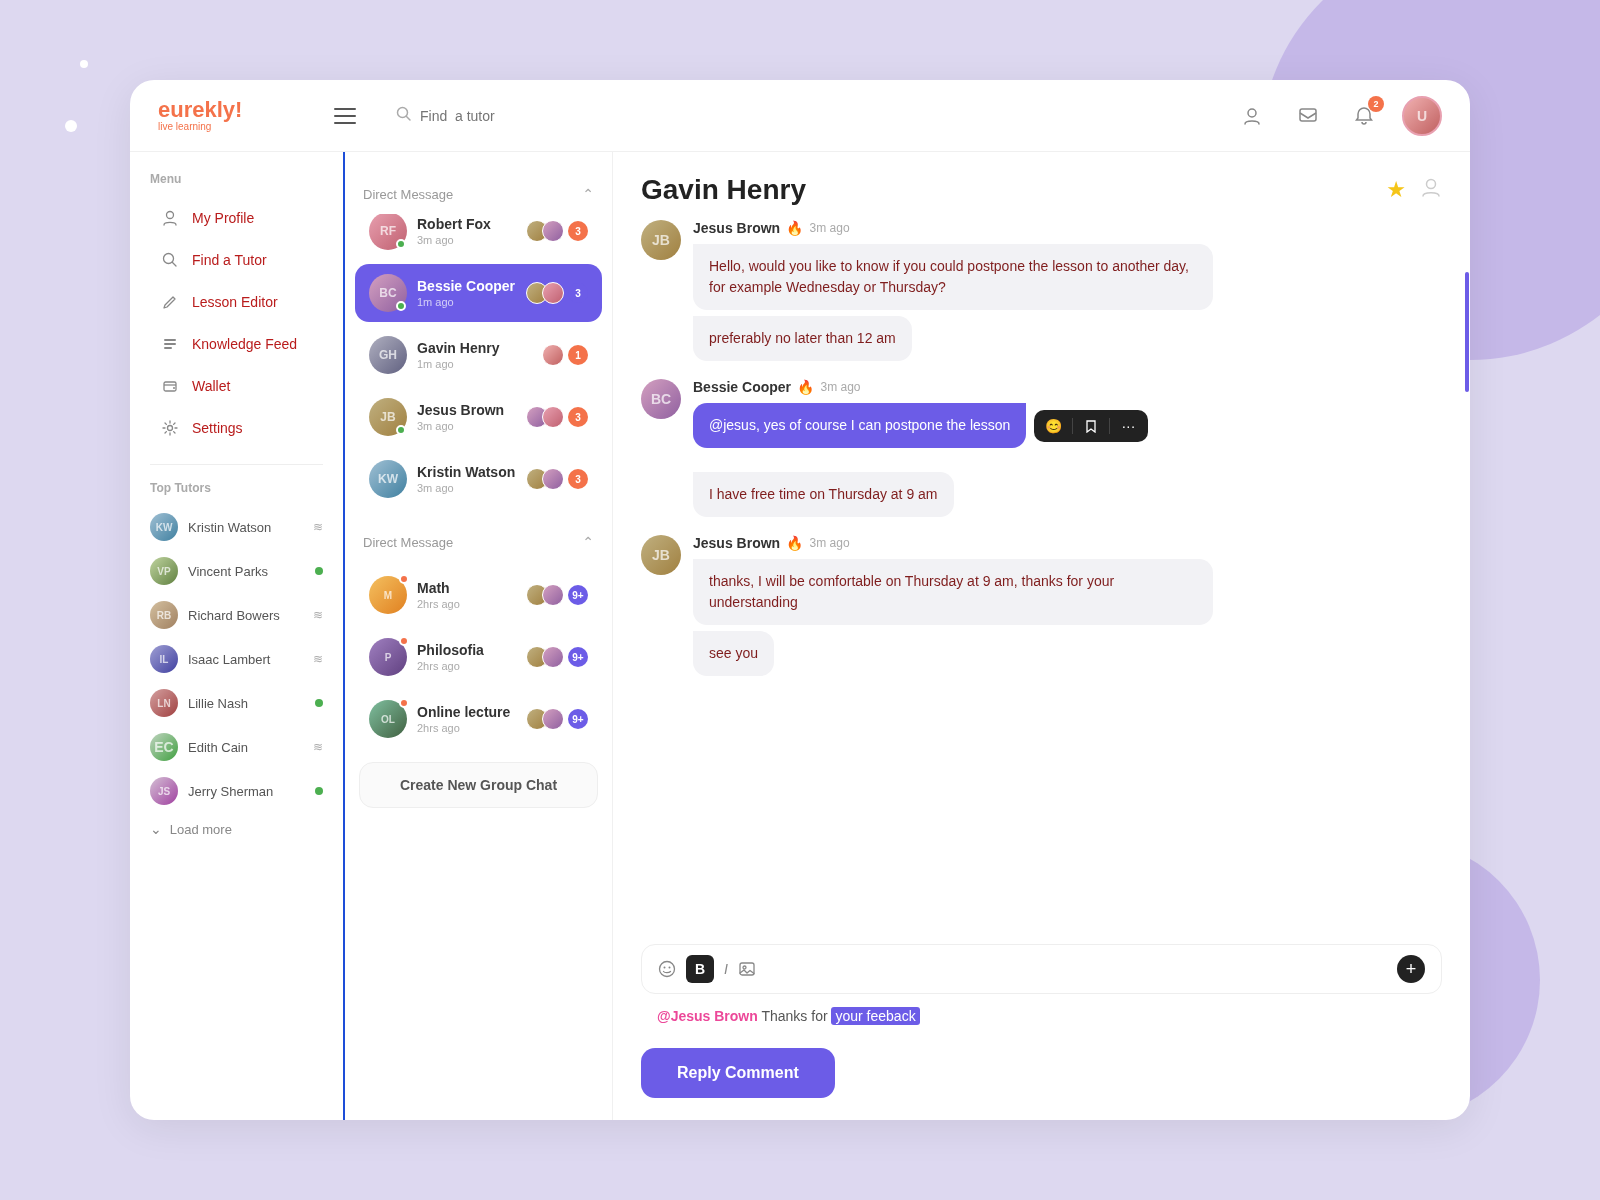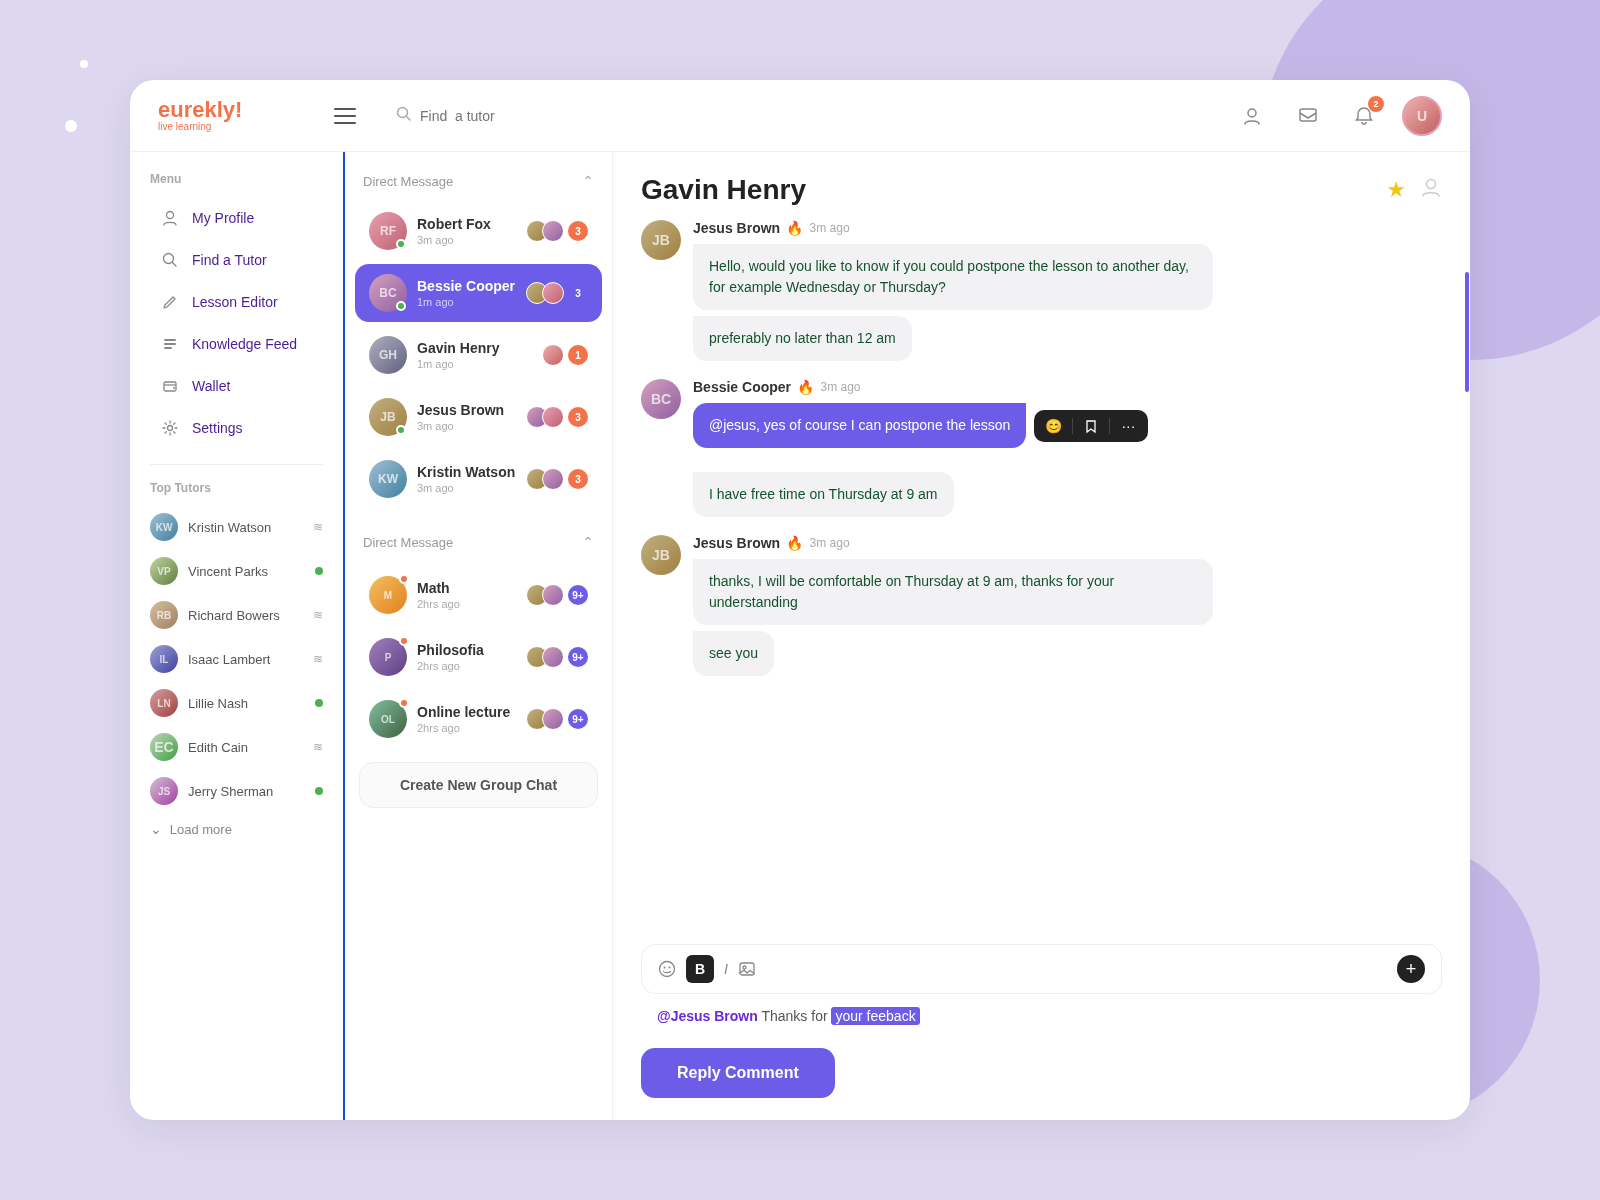--- a/index.html
+++ b/index.html
@@ -192,21 +192,21 @@
       transition: background 0.15s;
     }
     .sidebar-item-icon {
       width: 20px; height: 20px;
       display: flex; align-items: center; justify-content: center;
       color: #888;
       flex-shrink: 0;
     }
     .sidebar-item-label {
       font-size: 14px;
-      color: #4c1d95;
+      color: #b91c1c;
       font-weight: 500;
     }
     .sidebar-divider {
       border: none;
       border-top: 1px solid #eee;
       margin: 16px 20px;
     }
     .top-tutors-label {
       font-size: 12px;
       color: #aaa;
@@ -256,21 +256,21 @@
       border-right: 1px solid #f0f0f0;
       overflow-y: auto;
       flex-shrink: 0;
     }
     .dm-section-header {
       display: flex;
       align-items: center;
       justify-content: space-between;
       padding: 18px 18px 12px;
       position: sticky;
-      top: 3px;
+      top: 16px;
       background: white;
       z-index: 2;
     }
     .dm-section-label {
       font-size: 13px;
       color: #999;
       font-weight: 500;
     }
     .chevron-icon {
       font-size: 14px;
@@ -450,21 +450,21 @@
     .flame-icon { color: #f4724a; font-size: 14px; }
     .message-time {
       font-size: 12px;
       color: #aaa;
     }
     .message-bubble {
       background: #f2f2f5;
       border-radius: 0 14px 14px 14px;
       padding: 12px 16px;
       font-size: 14px;
-      color: #14532d;
+      color: #7f1d1d;
       line-height: 1.5;
       display: inline-block;
       max-width: 520px;
       position: relative;
     }
     .message-bubble.blue {
       background: #6c5ce7;
       color: white;
       border-radius: 14px 0 14px 14px;
     }
@@ -552,21 +552,21 @@
       display: flex; align-items: center; justify-content: center;
       cursor: pointer;
     }
     .reply-text-row {
       margin: 6px 28px 0;
       padding: 8px 16px;
       font-size: 14px;
       color: #555;
     }
     .mention-tag {
-      color: #6d28d9;
+      color: #ec4899;
       font-weight: 600;
     }
     .highlight-text {
       background: #6c5ce7;
       color: white;
       border-radius: 3px;
       padding: 1px 4px;
     }
 
     

